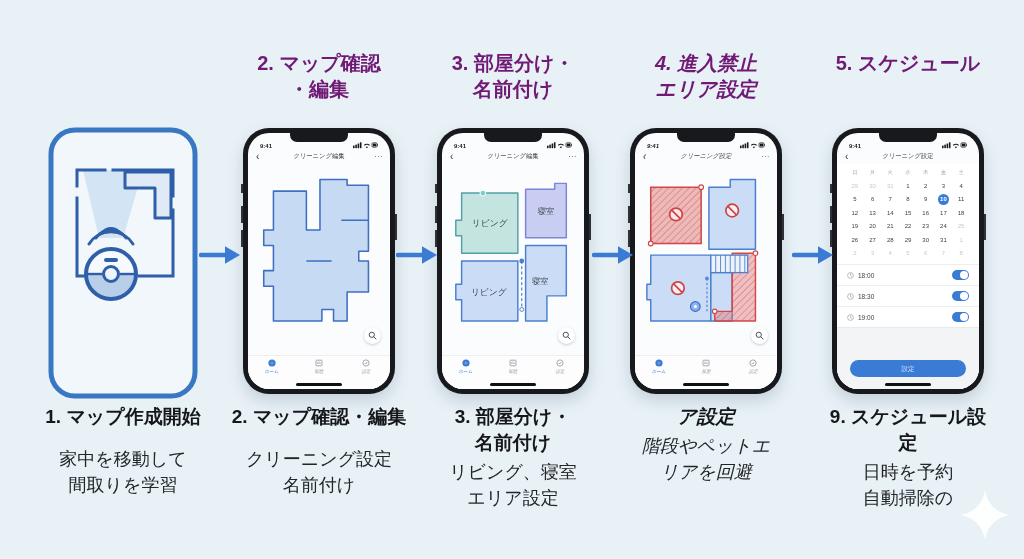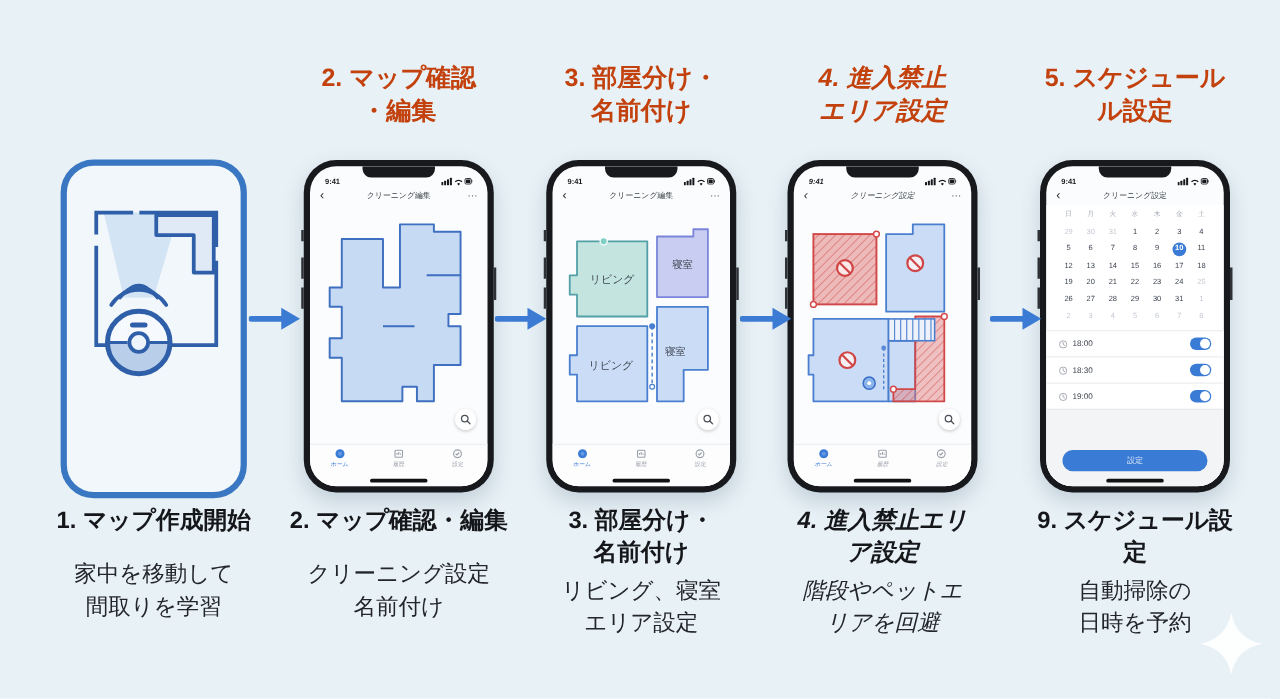--- a/index.html
+++ b/index.html
@@ -7,21 +7,21 @@
   #canvas{position:relative;width:1024px;height:559px;background:#e8f1f6;overflow:hidden;}
 
   .col{position:absolute;top:0;bottom:0;}
   #col1{left:25px;width:196px;}
   #col2{left:223px;width:192px;}
   #col3{left:417px;width:192px;}
   #col4{left:610px;width:192px;font-style:italic;}
   #col5{left:812px;width:192px;}
 
   .step-header{position:absolute;top:50px;width:100%;text-align:center;font-weight:700;
-    font-size:20px;line-height:1.32;color:#c2410c;}
+    font-size:20px;line-height:1.32;color:#701a75;}
   .step-header span{display:block;}
 
   .caption{position:absolute;top:404px;left:50%;transform:translateX(-50%);width:216px;text-align:center;}
   .caption .t{font-weight:700;font-size:19px;line-height:1.38;color:#15171a;}
   .caption .t span{display:block;}
   .caption .b{font-size:18px;line-height:1.44;color:#22252a;}
   .caption .b span{display:block;}
   .gap-lg{margin-top:17px;}
   .gap-sm{margin-top:4px;text-align:center;}
 
@@ -419,34 +419,32 @@
                 <path d="M2.6 4 l1 1 1.8 -2"></path>
               </svg>
             <span>設定</span>
           </div>
           <div class="home-indicator"></div>
         </div>
       </div>
     </div>
     <div class="caption">
       <div class="t">
-        <span>4. 進入禁止エリ</span>
         <span>ア設定</span>
       </div>
       <div class="b gap-sm">
         <span>階段やペットエ</span>
         <span>リアを回避</span>
       </div>
     </div>
   </div>
 
   <div class="col" id="col5">
     <div class="step-header">
       <span>5. スケジュール</span>
-      <span>ル設定</span>
     </div>
     <div class="phone">
       <div class="side-btn sb-l1"></div>
       <div class="side-btn sb-l2"></div>
       <div class="side-btn sb-l3"></div>
       <div class="side-btn sb-r"></div>
       <div class="screen">
         <div class="notch"></div>
         <div class="statusbar">
           <span>9:41</span>
@@ -559,22 +557,22 @@
         </div>
         <div class="home-indicator"></div>
       </div>
     </div>
     <div class="caption">
       <div class="t">
         <span>9. スケジュール設</span>
         <span>定</span>
       </div>
       <div class="b gap-sm">
+        <span>日時を予約</span>
         <span>自動掃除の</span>
-        <span>日時を予約</span>
       </div>
     </div>
   </div>
 
   <div class="arrow" style="left:199px;">
     <svg width="42" height="22" viewBox="0 0 42 22">
         <line x1="2" y1="11" x2="28" y2="11" stroke="#3b7bd4" stroke-width="4.6" stroke-linecap="round"></line>
         <polygon points="26,2.2 41,11 26,19.8" fill="#3b7bd4"></polygon>
       </svg>
   </div>

